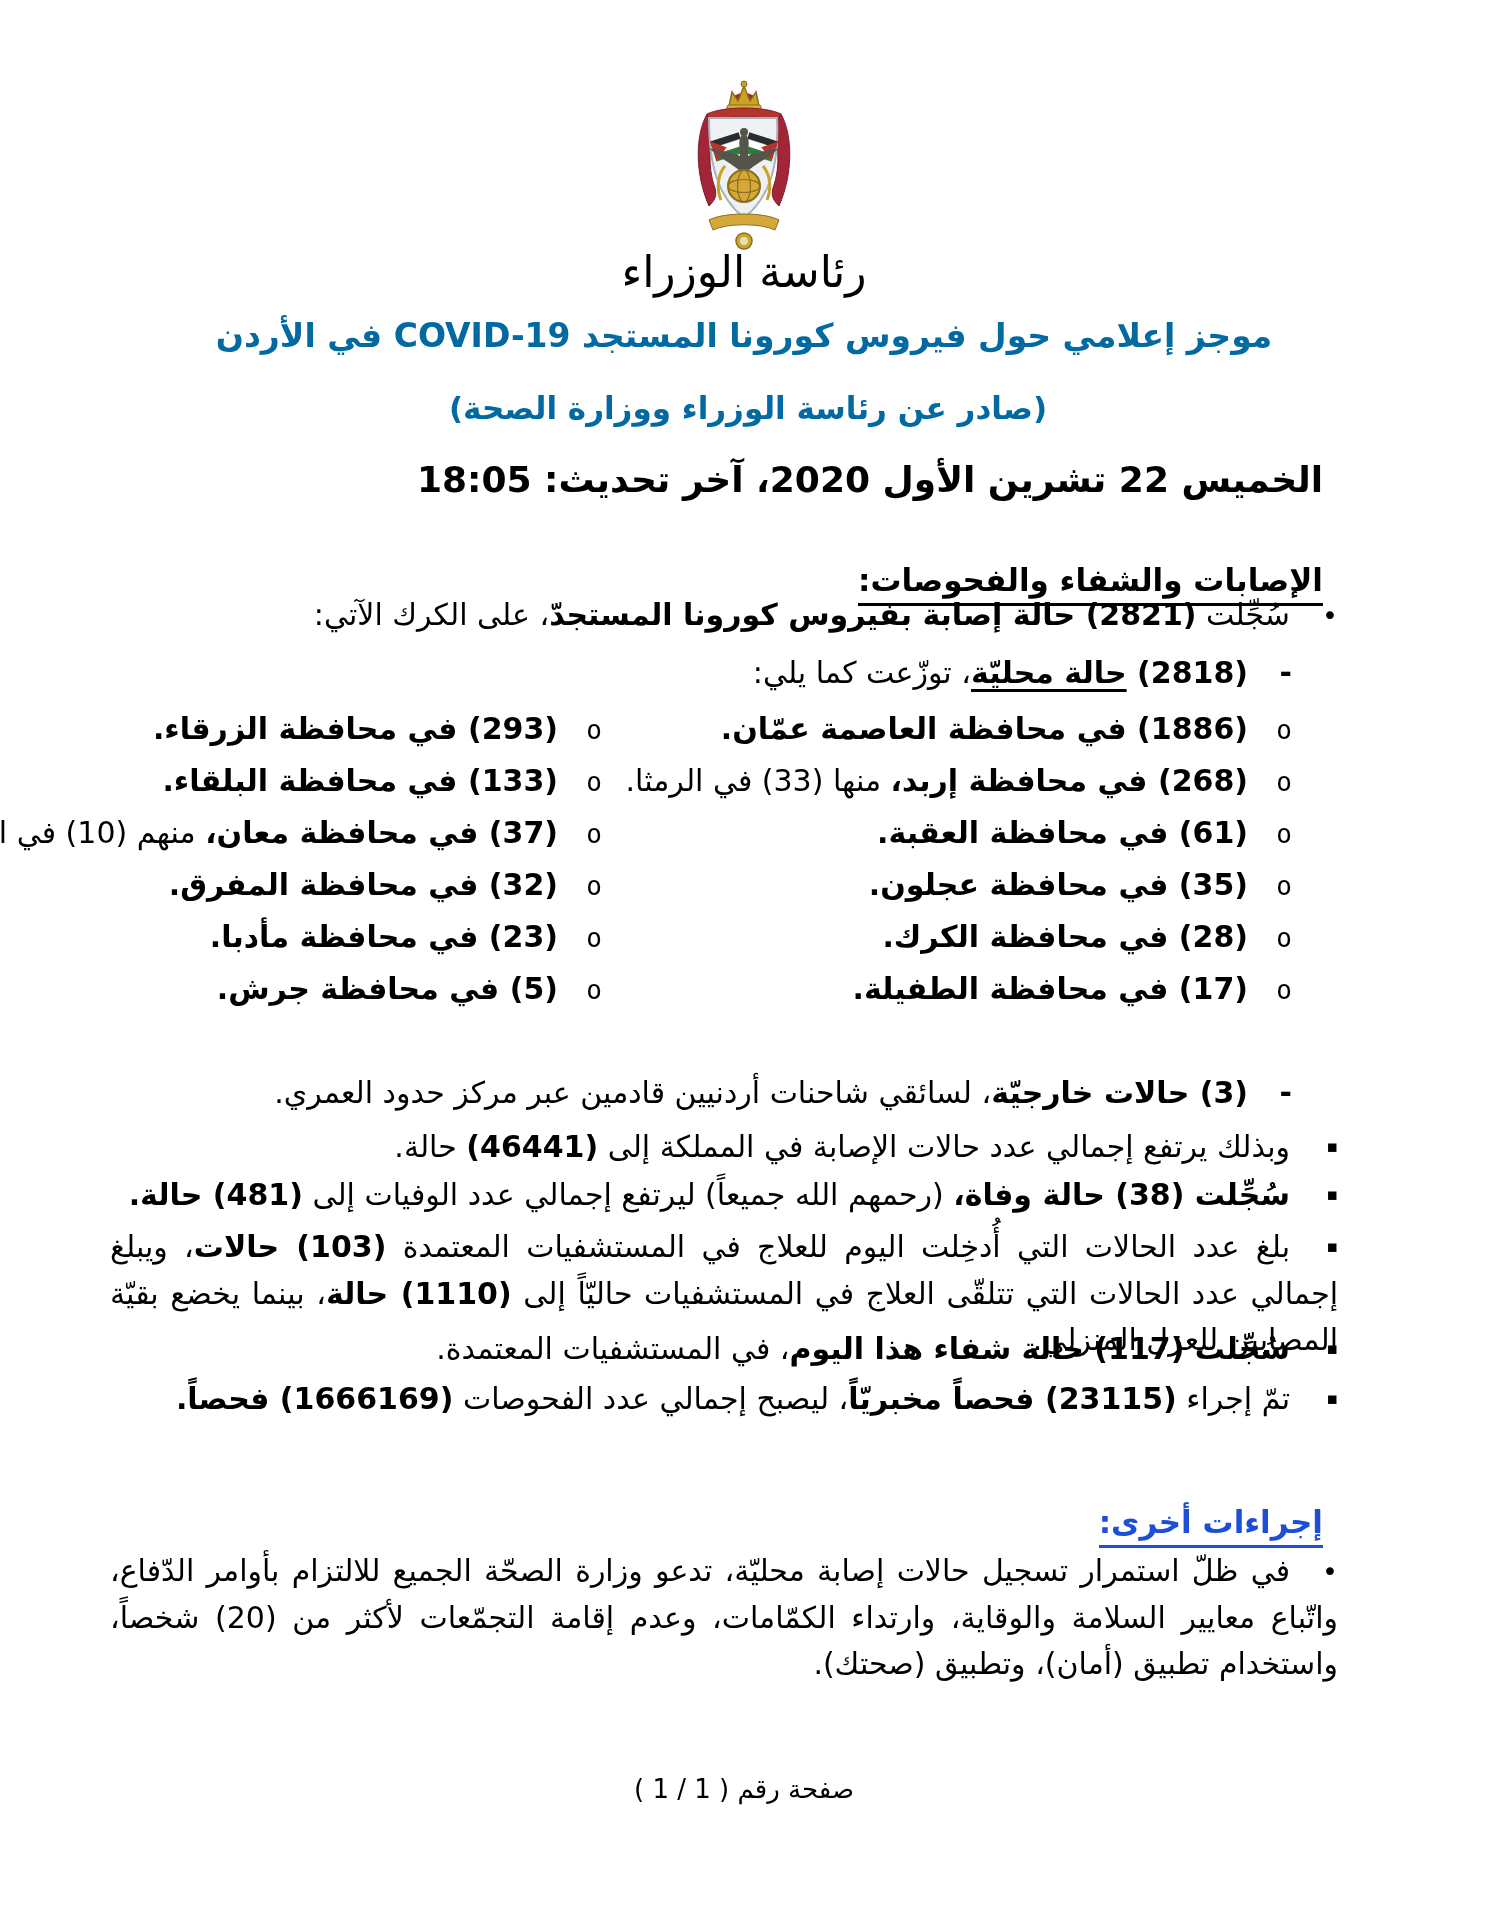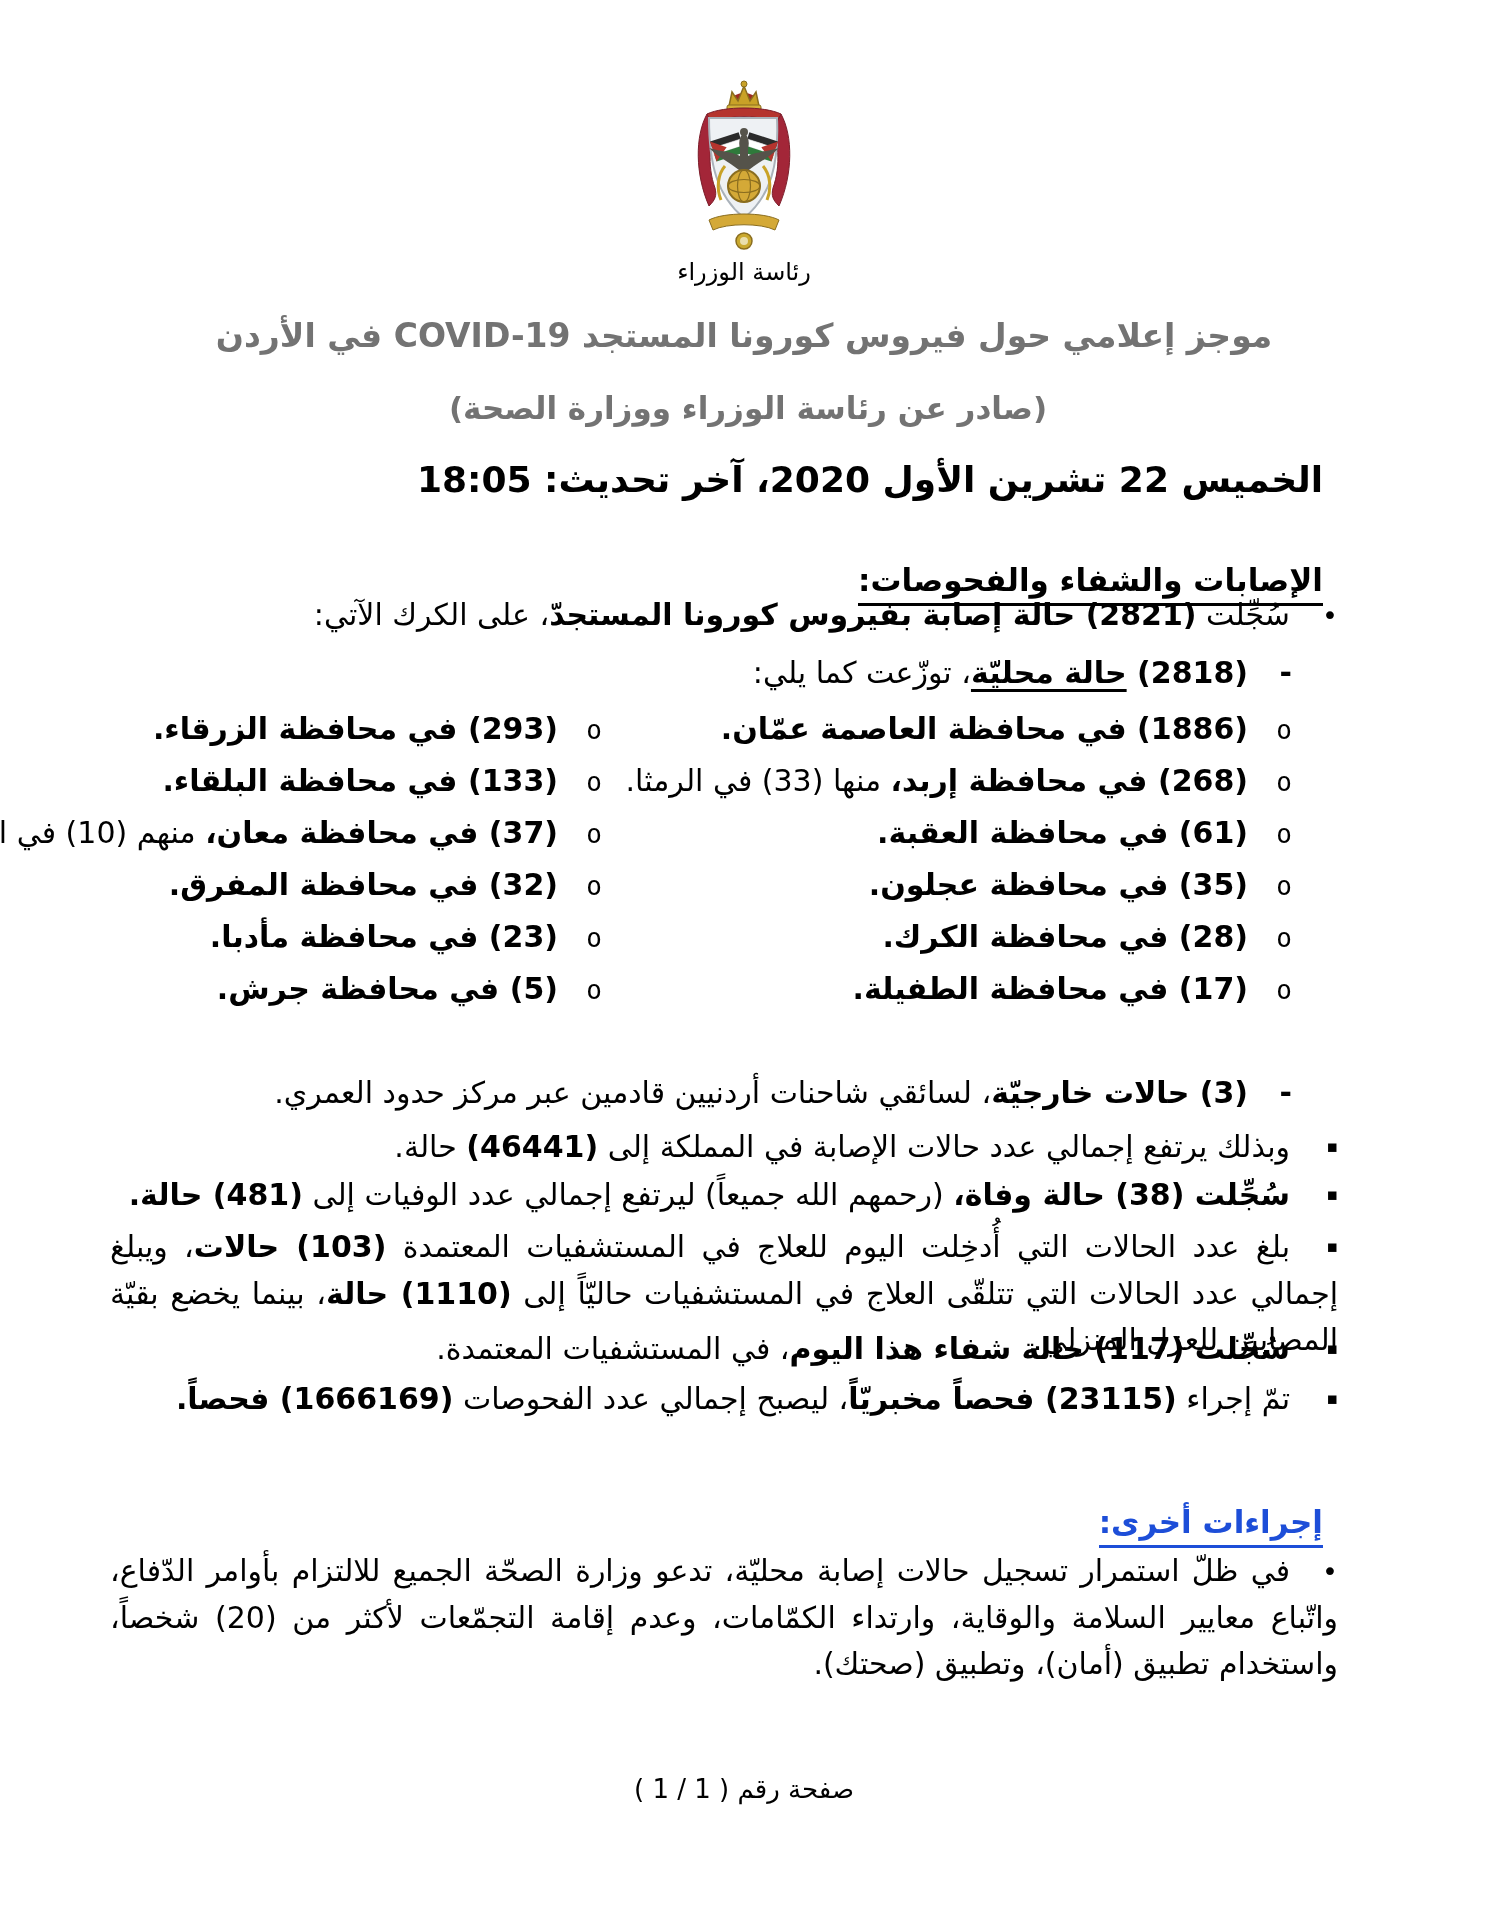--- a/index.html
+++ b/index.html
@@ -2,25 +2,25 @@
 <html lang="ar"><head>
 <meta charset="utf-8">
 <style>
   html,body{margin:0;padding:0;background:#ffffff;}
   body{
     width:1488px;height:1925px;position:relative;overflow:hidden;
     font-family:"DejaVu Sans",sans-serif;color:#000000;
   }
   .abs{position:absolute;}
   .center{left:0;right:0;text-align:center;}
-  .navy{color:#737373;}
+  .navy{color:#0369a1;}
   .b{font-weight:bold;}
   
   .logo-wrap{top:78px;left:0;right:0;display:flex;justify-content:center;}
-  .calligraphy{top:246px;font-size:24px;direction:rtl;letter-spacing:1px;margin-top:12px;}
+  .calligraphy{top:246px;font-size:44px;direction:rtl;letter-spacing:1px;}
   
   .title{top:316px;font-size:33px;font-weight:bold;direction:rtl;}
   .subtitle{top:390px;font-size:31px;font-weight:bold;direction:rtl;margin-left:8px;}
   .date-line{top:459px;right:165px;font-size:36px;font-weight:bold;direction:rtl;text-align:right;}
   .heading{right:165px;font-size:31px;font-weight:bold;direction:rtl;text-align:right;}
   .heading .u{border-bottom:3px solid currentColor;padding-bottom:5px;display:inline-block;margin-top:36px;}
   .h-cases{top:526px;}
   .h-other{top:1468px;color:#1d4ed8;}
   
   .row{direction:rtl;text-align:right;font-size:30px;line-height:1.55;left:110px;}

